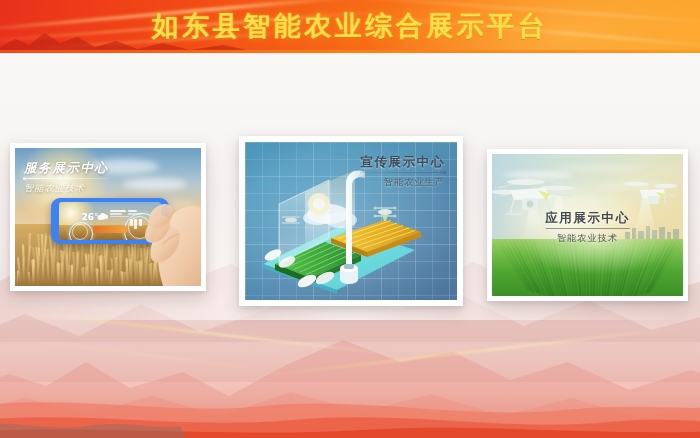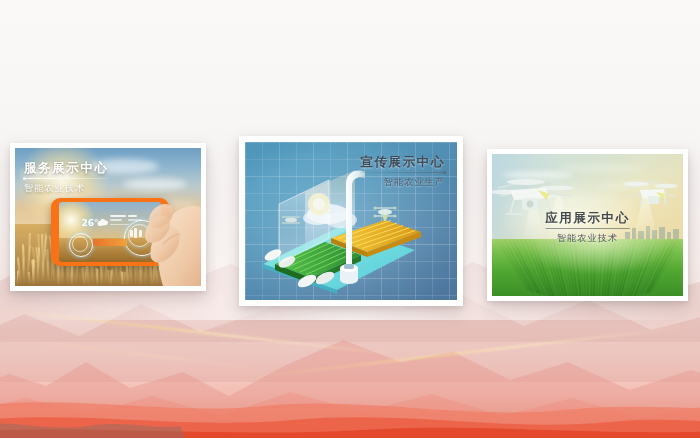--- a/index.html
+++ b/index.html
@@ -184,21 +184,21 @@
   .cap-dark .t { color: #3e4a55; text-shadow: 0 1px 2px rgba(255,255,255,.55); }
   .cap-dark .rule { background: linear-gradient(90deg, rgba(90,110,125,.15), rgba(90,110,125,.75)); }
   .cap-dark .rule::before { background: #5a6e7d; }
   .cap-dark .s { color: #4d5a66; text-shadow: 0 1px 2px rgba(255,255,255,.5); }
 
   .cap-grey .t { color: #43484a; text-shadow: 0 1px 2px rgba(255,255,255,.6); }
   .cap-grey .rule { background: linear-gradient(90deg, rgba(70,78,80,.55), rgba(70,78,80,.55)); }
   .cap-grey .rule::before { background: #5d6466; }
   .cap-grey .s { color: #4b5355; text-shadow: 0 1px 2px rgba(255,255,255,.55); }
 
-  .cap-left   { left: 9px;  top: 12px; }
+  .cap-left   { left: 9px;  top: 12px; font-style: italic; }
   .cap-center { right: 12px; top: 12px; text-align: right; }
   .cap-center .rule::before { left: auto; right: -1px; }
   .cap-right  { left: 50%; top: 56px; transform: translateX(-50%); text-align: center; }
   .cap-right .rule::before { display: none; }
 
   
   .s1-sky {
     position: absolute; left:0; right:0; top:0; height: 62%;
     background: linear-gradient(180deg,#6f9fc4 0%, #8fb6cf 22%, #b9c9cd 44%, #e2c79c 70%, #f0d5a7 100%);
   }
@@ -220,23 +220,23 @@
   .wheat {
     position: absolute;
     bottom: 0;
     width: 1.6px;
     background: linear-gradient(180deg, rgba(245,215,145,.9), rgba(150,110,50,.25));
     transform-origin: bottom center;
   }
   .s1-phone {
     position: absolute;
     left: 36px; top: 50px;
-    width: 118px; height: 68px;
+    width: 118px; height: 46px;
     border-radius: 9px;
-    background: #f97316;
+    background: #3b82f6;
     box-shadow: 0 3px 8px rgba(0,0,0,.35);
     z-index: 5;
   }
   .s1-screen {
     position: absolute; inset: 4px 8px;
     border-radius: 3px;
     overflow: hidden;
     background: linear-gradient(180deg,#8fb2cd 0%, #c3bfa8 40%, #dfc183 62%, #b78f46 100%);
   }
   .s1-screen .sun2 {
@@ -379,20 +379,37 @@
       <path d="M0,70 L0,64 C120,56 240,70 360,62 C480,54 590,70 700,62 L700,70 Z" fill="#e4462a"></path>
       <path d="M0,70 L0,58 C40,50 74,64 112,58 C150,52 170,62 196,58 L200,70 Z" fill="#8f6a60" opacity=".5"></path>
     </svg>
   </div>
 
   <div class="ray ray-a"></div>
   <div class="ray ray-b"></div>
   <div class="ray ray-c"></div>
   <div class="bg-haze"></div>
 
+  <div class="banner">
+    <div class="banner-glow"></div>
+    <div class="banner-streak s1"></div>
+    <div class="banner-streak s2"></div>
+    <div class="banner-streak s3"></div>
+    <div class="banner-streak s4"></div>
+    <div class="banner-streak s5"></div>
+
+    <div class="banner-mtn">
+      <svg viewBox="0 0 260 24" preserveAspectRatio="none">
+        <path d="M0,24 L0,18 L16,10 L30,16 L46,4 L62,14 L80,8 L98,18 L120,12 L142,20 L168,14 L196,21 L230,16 L260,22 L260,24 Z" fill="#b81f12"></path>
+      </svg>
+    </div>
+
+    <div class="banner-title">如东县智能农业综合展示平台</div>
+    <div class="banner-edge"></div>
+  </div>
 
   <div class="card card-left">
     <div class="inner">
       <div class="scene">
         <div class="s1-sky"></div>
         <div class="s1-sun"></div>
 
         <div class="s1-cloud" style="left:4%;  top:14%; width:54px; height:13px;"></div>
         <div class="s1-cloud" style="left:40%; top:8%;  width:70px; height:15px;"></div>
         <div class="s1-cloud" style="left:58%; top:22%; width:64px; height:12px;"></div>

